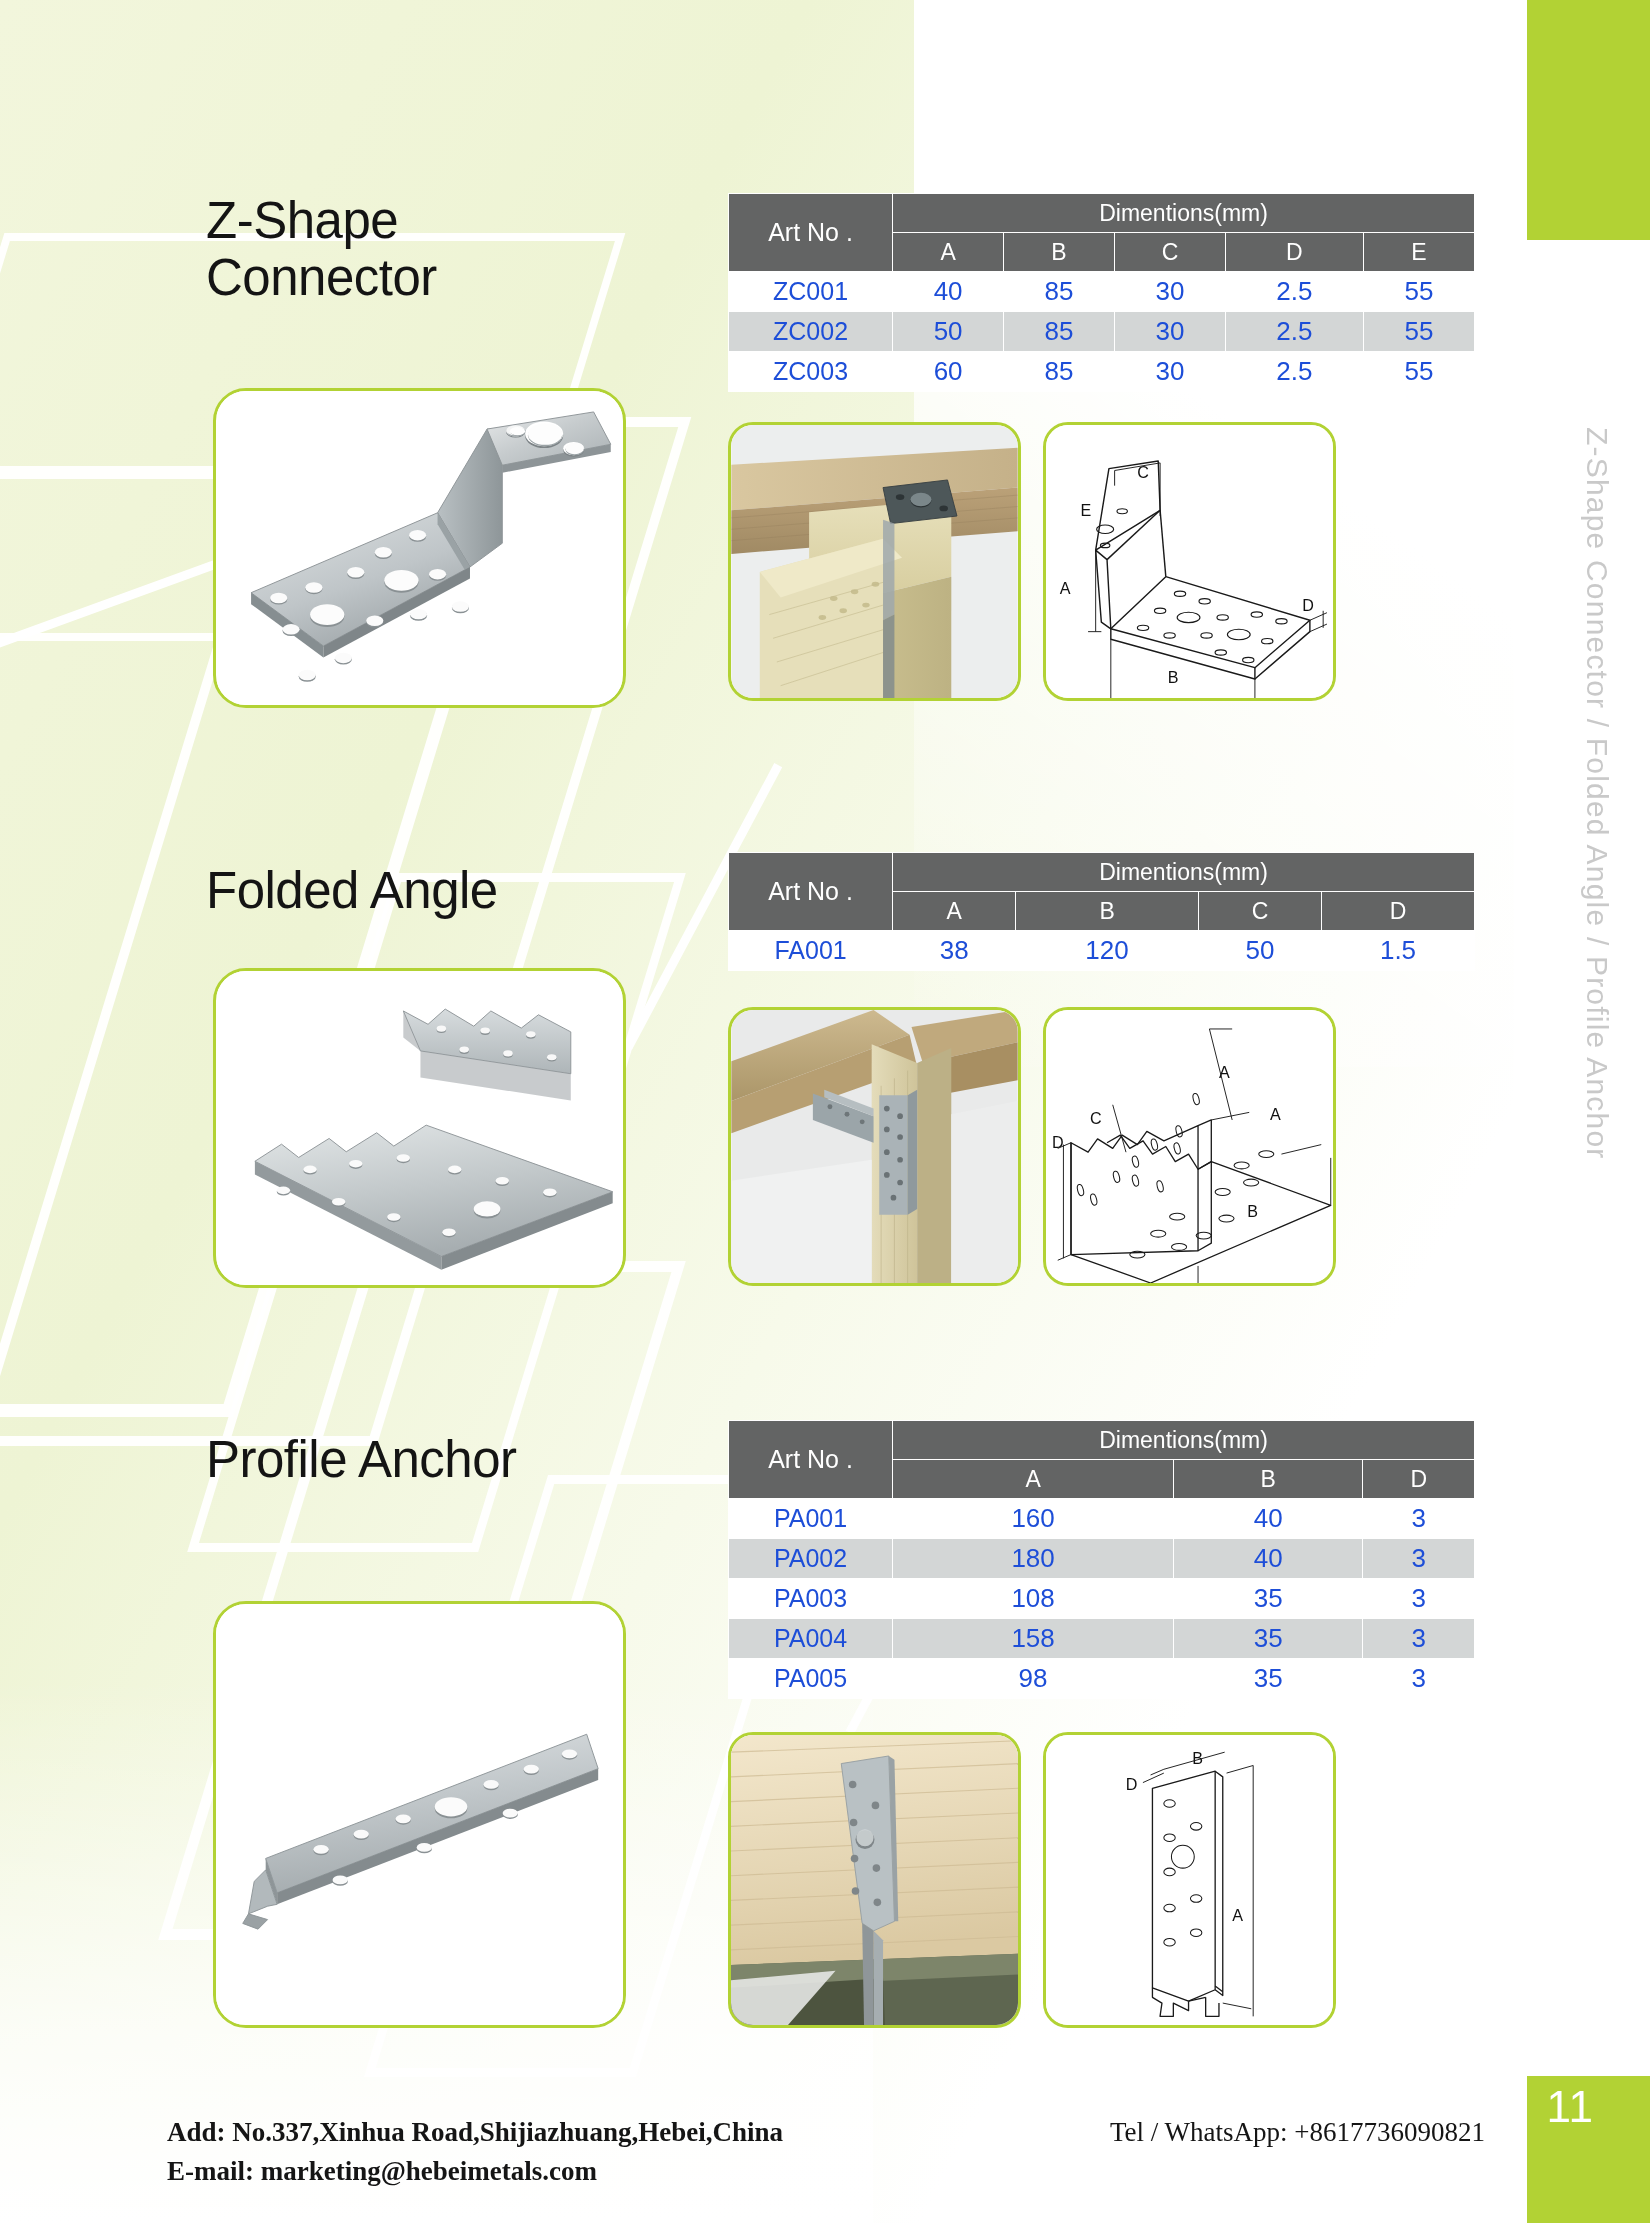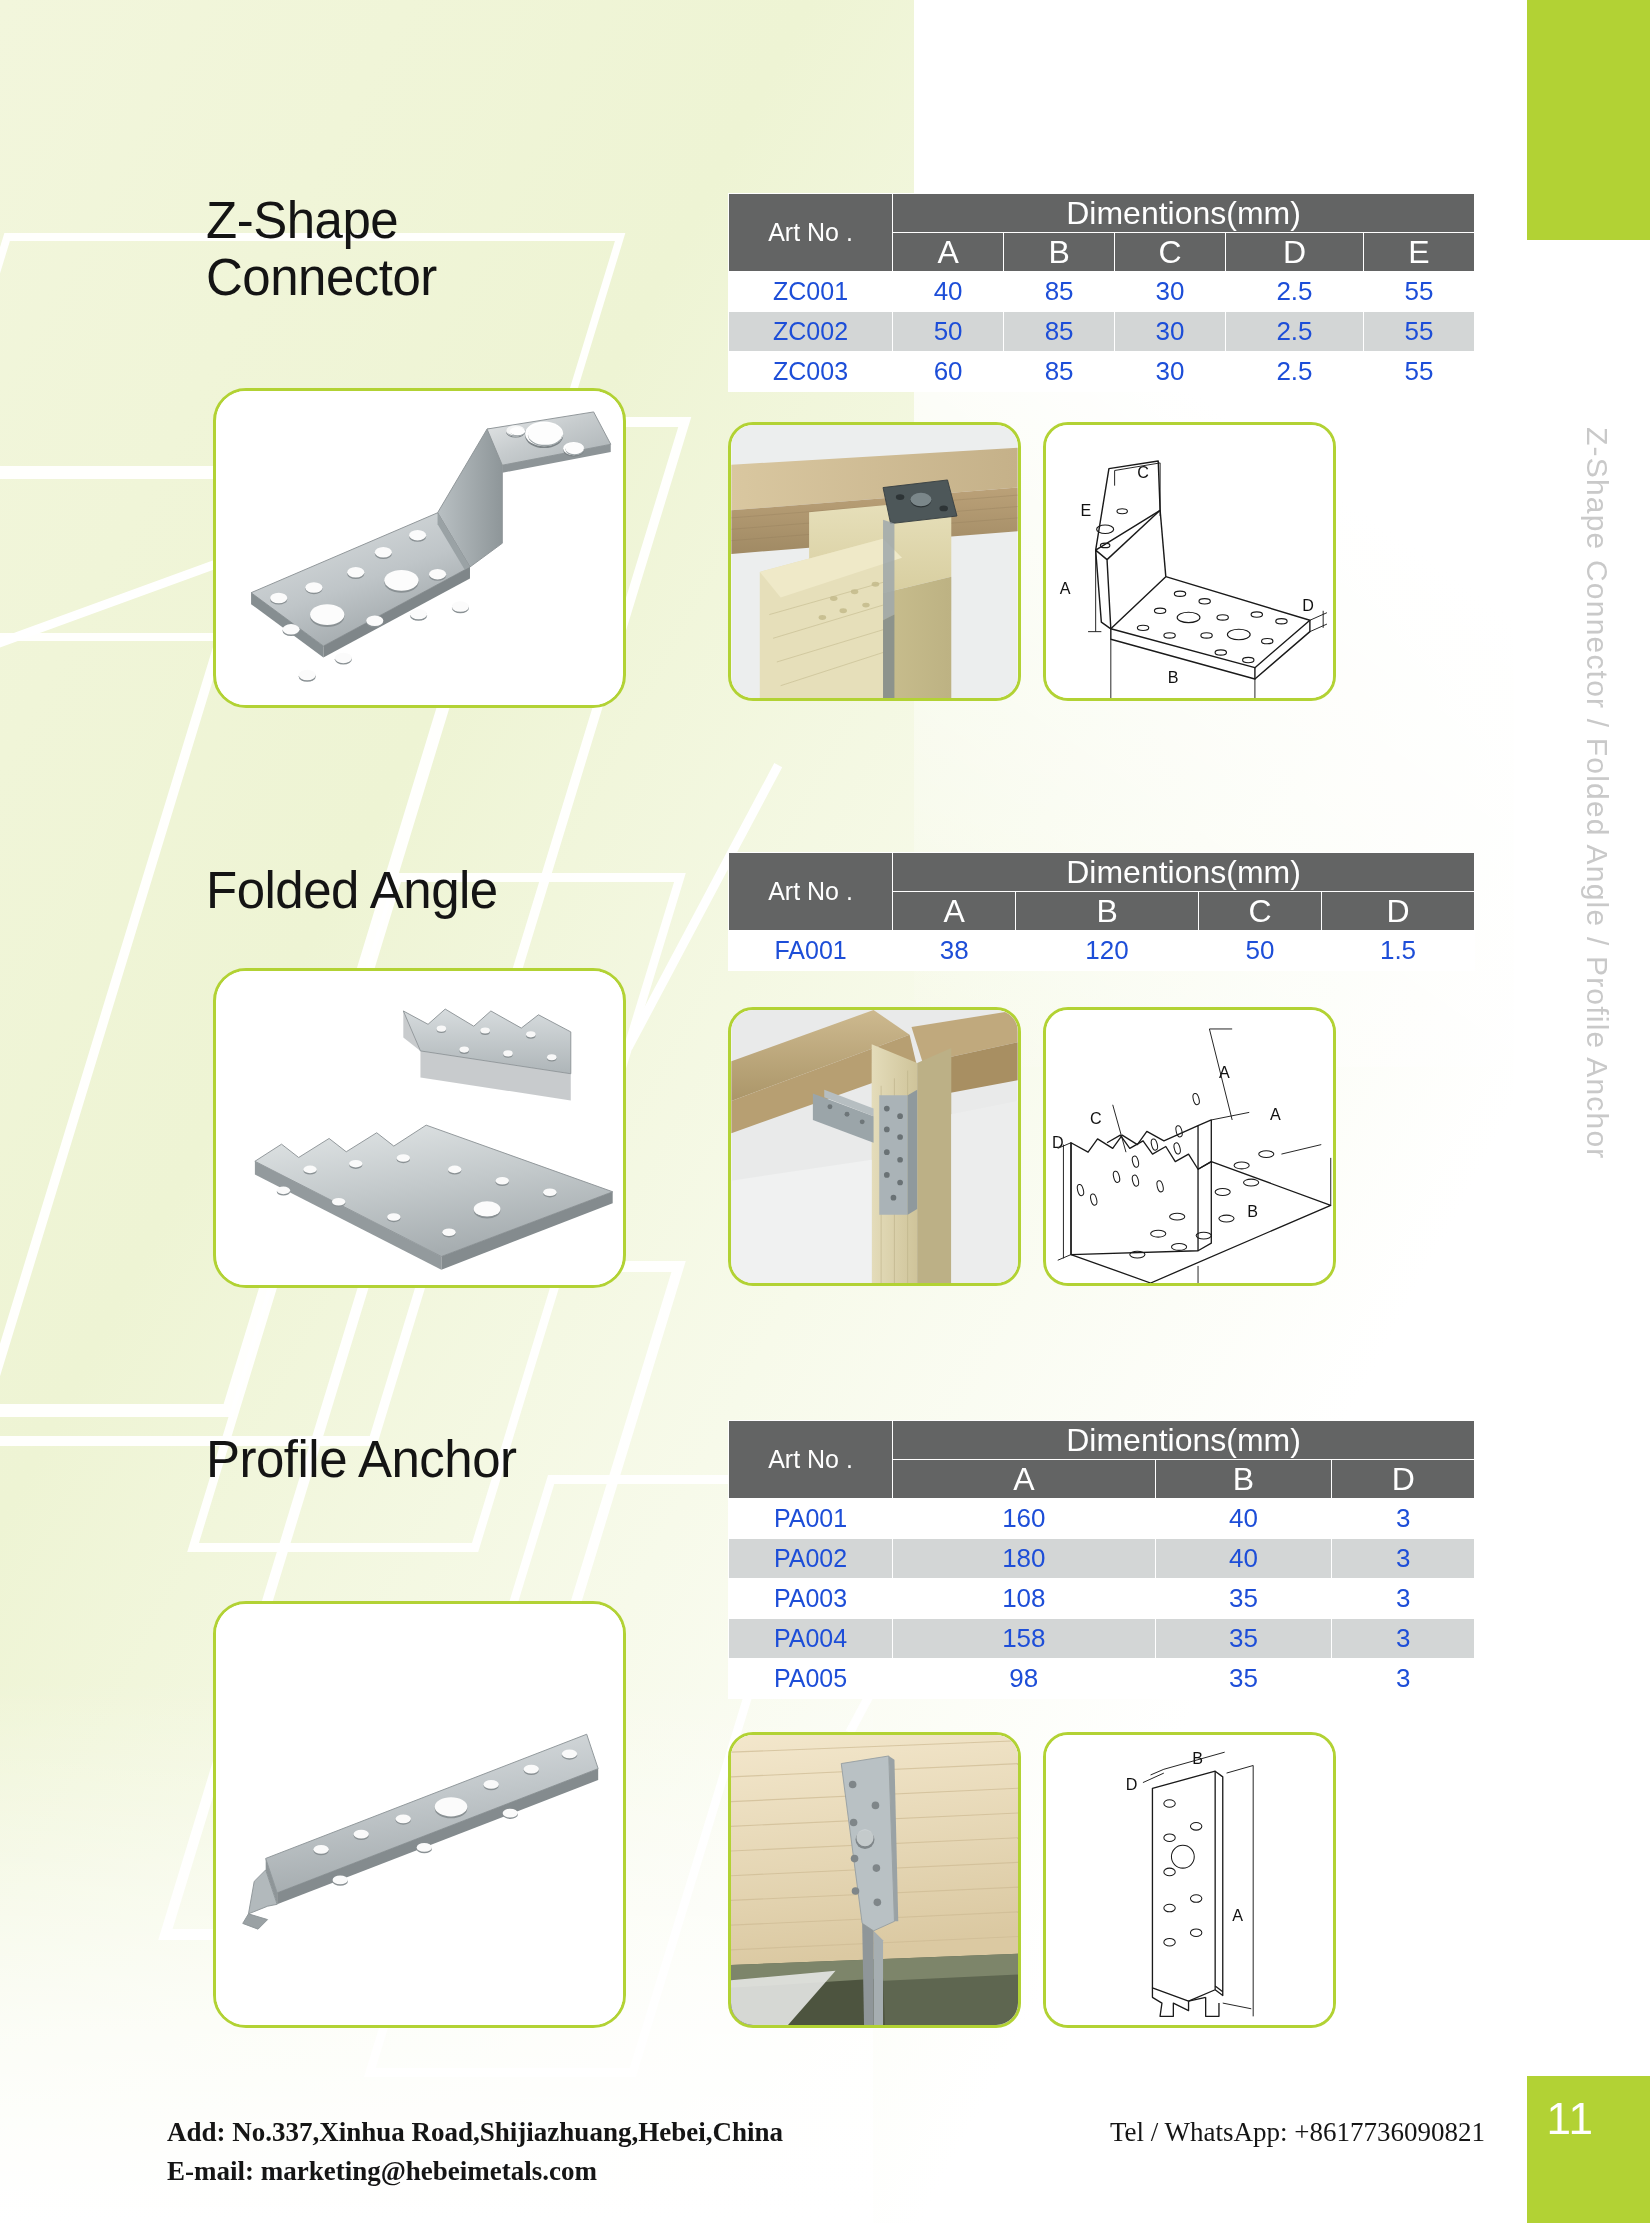--- a/index.html
+++ b/index.html
@@ -56,21 +56,21 @@
   
   .green-top {
     position: absolute; right: 0; top: 0; width: 124px; height: 240px;
     z-index: 3;
   }
   .green-page {
     position: absolute; right: 0; bottom: 0; width: 124px; height: 147px;
     z-index: 3;
   }
   .page-num {
-    position: absolute; right: 0; bottom: 0; width: 124px; height: 147px;
+    position: absolute; right: 0; bottom: 12px; width: 124px; height: 147px;
     color: #ffffff; font-size: 44px; font-weight: 400;
     display: flex; align-items: flex-start; justify-content: flex-start;
     padding: 17.5px 0 0 19.4px;
     z-index: 4; letter-spacing: 1px; margin-left: 39px;
   }
   .side-label {
     position: absolute; right: 37px; top: 427px;
     z-index: 3;
     writing-mode: vertical-rl;
     font-size: 30px; letter-spacing: 1.2px;
@@ -95,21 +95,21 @@
   }
   table.spec th, table.spec td {
     border: 1.9px solid #ffffff;
     text-align: center;
     padding: 0;
     font-weight: normal;
   }
   table.spec thead th {
     background: #636464;
     color: #ffffff;
-    font-size: 32px;
+    font-size: 23px;
     height: 39px;
   }
   table.spec thead th.artno { font-size: 25px; }
   table.spec tbody td {
     color: #1d4ed8;
     height: 40px;
     border-color: #ffffff;
     font-size: 26px;
   }
   table.spec tbody tr.odd td { background: #ffffff; }

